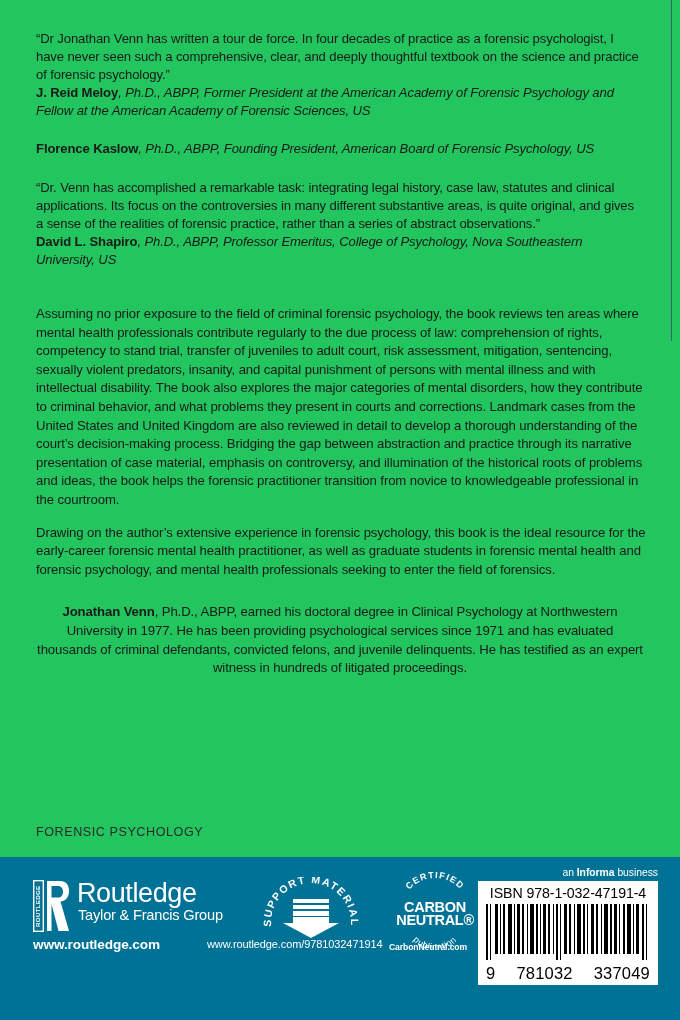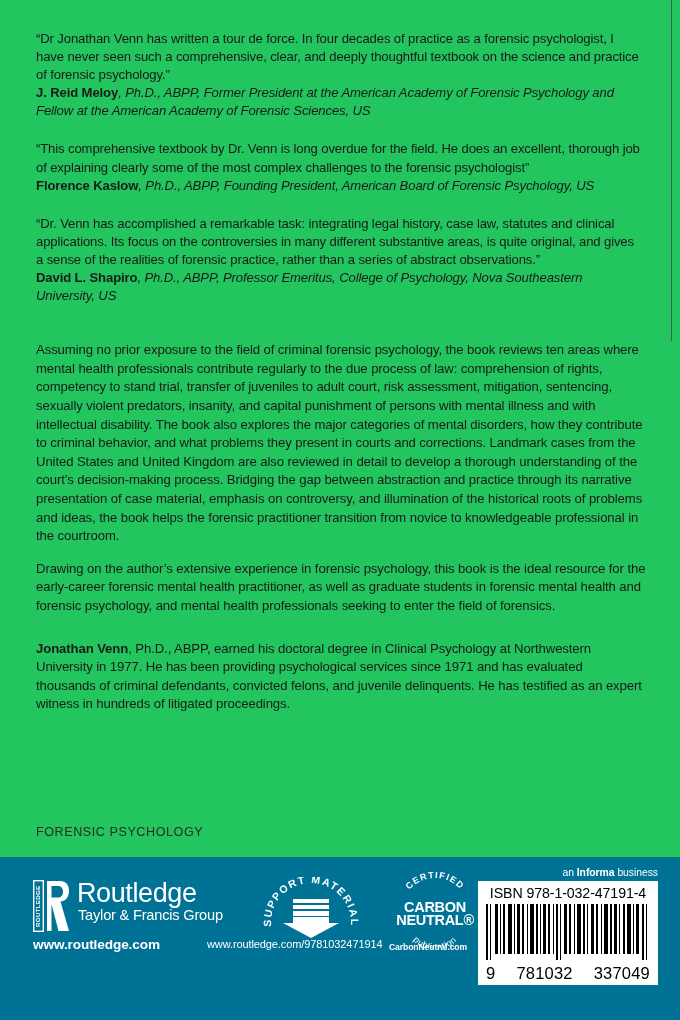--- a/index.html
+++ b/index.html
@@ -75,20 +75,21 @@
   }
   .body-para.wide { width: 612px; }
 
   .bio-para {
     font-size: 13.15px;
     line-height: 18.6px;
     letter-spacing: -0.1px;
     color: #1a1a1a;
     margin: 0;
     width: 608px;
+    text-align: center;
   }
   .bio-para .who { font-weight: bold; }
 
   #series-line {
     position: absolute;
     left: 36px;
     top: 825px;
     font-size: 12.6px;
     letter-spacing: 0.55px;
     color: #2b2b2b;
@@ -261,21 +262,20 @@
   <div id="content">
 
     <div class="quote-block">
       <p class="quote-text">“Dr Jonathan Venn has written a tour de force. In four decades of practice as a forensic psychologist, I have never seen such a comprehensive, clear, and deeply thoughtful textbook on the science and practice of forensic psychology.”</p>
       <p class="attrib"><span class="who">J. Reid Meloy</span><span class="cred">, Ph.D., ABPP, Former President at the American Academy of Forensic Psychology and Fellow at the American Academy of Forensic Sciences, US</span></p>
     </div>
 
     <div class="gap-sm"></div>
 
     <div class="quote-block">
-      <p class="quote-text">“This comprehensive textbook by Dr. Venn is long overdue for the field.  He does an excellent, thorough job of explaining clearly some of the most complex challenges to the forensic psychologist”</p>
       <p class="attrib"><span class="who">Florence Kaslow</span><span class="cred">, Ph.D., ABPP, Founding President, American Board of Forensic Psychology, US</span></p>
     </div>
 
     <div class="gap-sm"></div>
 
     <div class="quote-block">
       <p class="quote-text">“Dr. Venn has accomplished a remarkable task: integrating legal history, case law, statutes and clinical applications. Its focus on the controversies in many different substantive areas, is quite original, and gives a sense of the realities of forensic practice, rather than a series of abstract observations.”</p>
       <p class="attrib"><span class="who">David L. Shapiro</span><span class="cred">, Ph.D., ABPP, Professor Emeritus, College of Psychology, Nova Southeastern University, US</span></p>
     </div>
 

